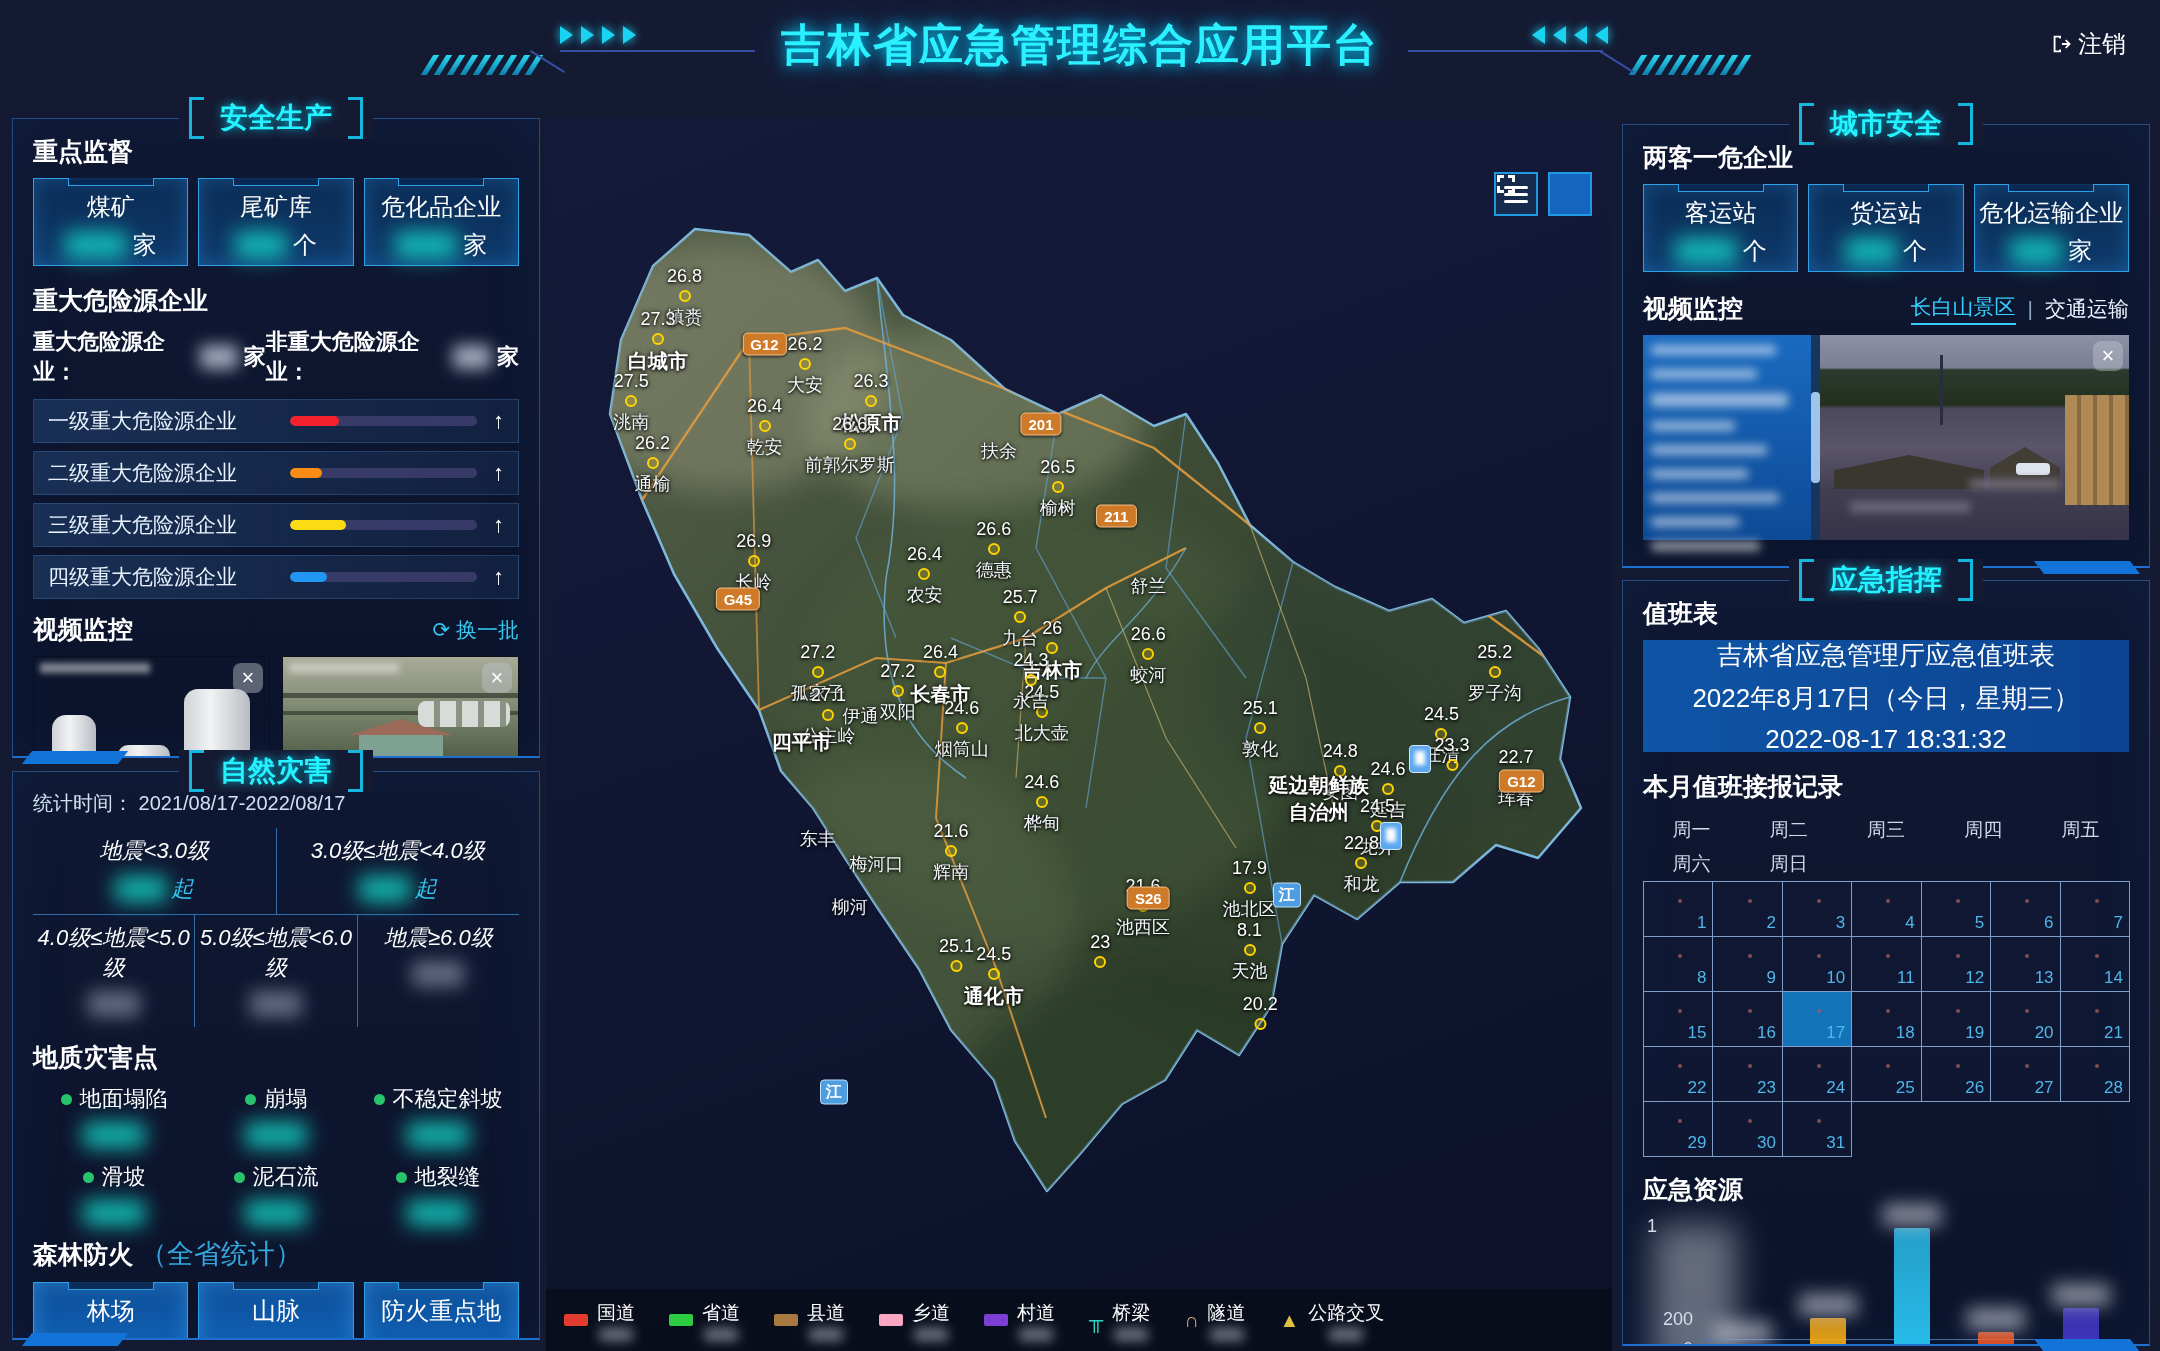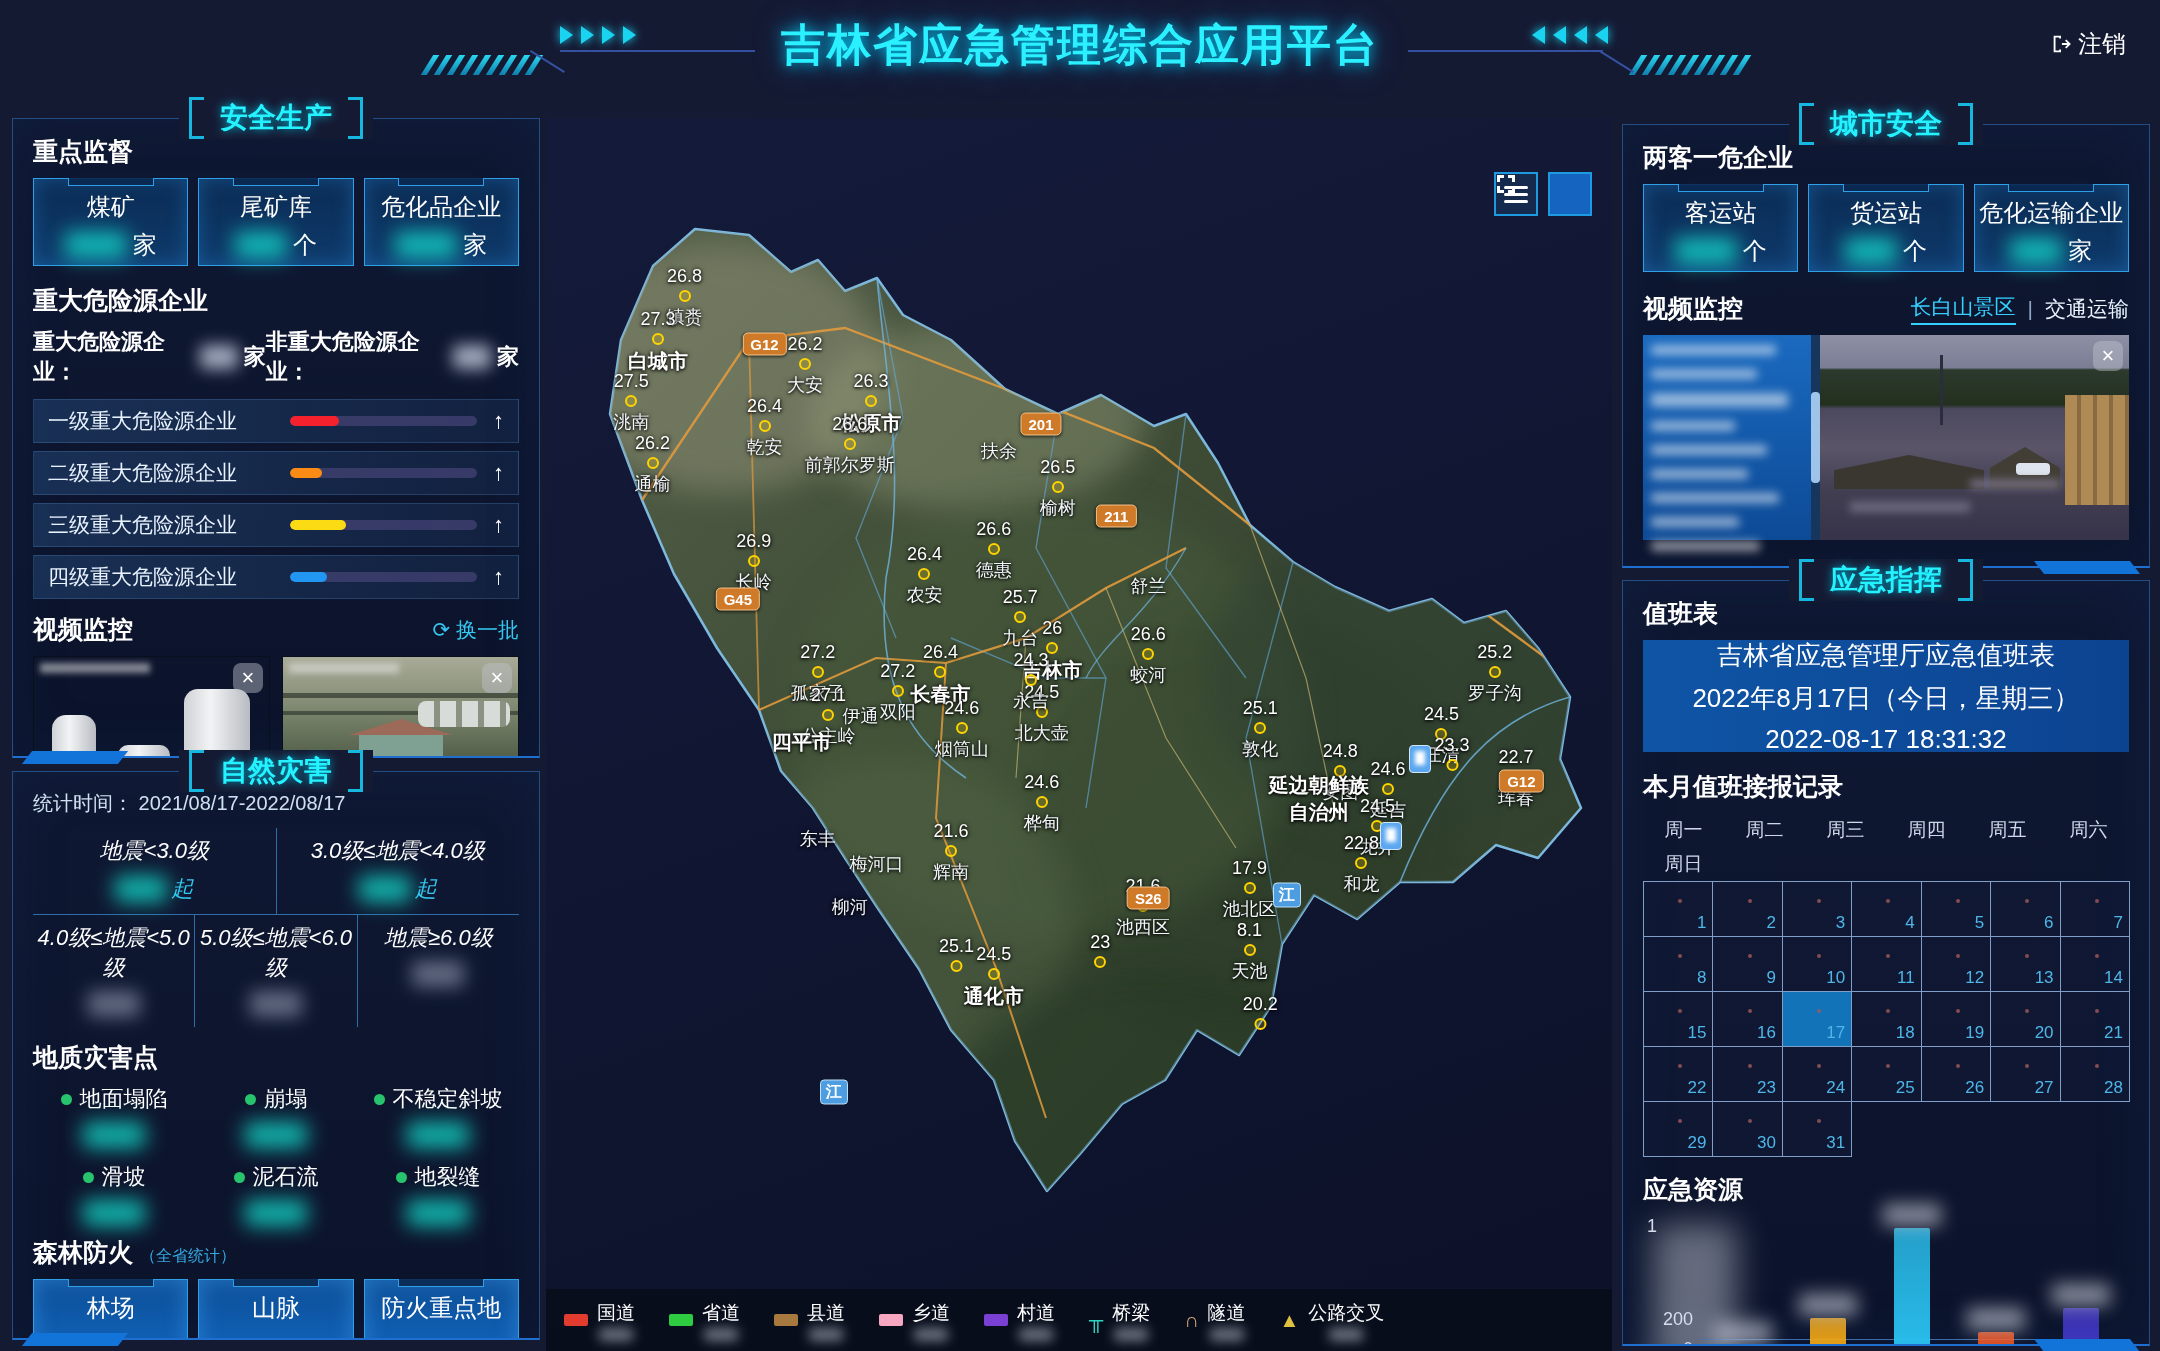--- a/index.html
+++ b/index.html
@@ -48,21 +48,21 @@
   .bk.l{border-right:none;}
   .bk.r{border-left:none;}
   .panel-title{color:#24f3ff;font-size:28px;font-weight:bold;padding:0 16px;
     text-shadow:0 0 10px rgba(0,220,255,.85);}
   .deco{position:absolute;bottom:-8px;width:96px;height:13px;background:#1273d8;
     transform:skewX(-38deg);}
   .deco.bl{left:14px;}
   .deco.br{right:14px;transform:skewX(38deg);}
   .p-inner{position:absolute;inset:0;padding:16px 20px;box-sizing:border-box;overflow:hidden;}
   .sec-h{font-size:25px;font-weight:bold;color:#fff;margin:0 0 10px 0;}
-  .sec-sub{font-size:16px;color:#35a8e0;font-weight:normal;}
+  .sec-sub{font-size:27px;color:#35a8e0;font-weight:normal;}
   
   .cards{display:flex;gap:10px;}
   .stat-card{flex:1;height:86px;border:1px solid #2fa0e8;position:relative;text-align:center;
     background:linear-gradient(180deg,#0b2c55,#0e3a6b);
     box-shadow:inset 0 0 20px rgba(45,150,235,.35);}
   .stat-card::before{content:"";position:absolute;top:-1px;left:22%;right:22%;height:7px;
     border:1px solid #2fa0e8;border-top:none;background:rgba(10,40,80,.9);}
   .stat-label{font-size:24px;color:#fff;margin-top:12px;}
   .stat-vrow{display:flex;justify-content:center;align-items:center;gap:6px;margin-top:6px;}
   .stat-unit{font-size:24px;color:#fff;}
@@ -126,21 +126,21 @@
   .cam-list div{height:10px;background:rgba(255,255,255,.55);filter:blur(5px);
     border-radius:3px;margin-bottom:14px;}
   .cam-scroll{width:9px;background:#16365e;position:relative;}
   .cam-thumb{position:absolute;top:28%;left:0;width:9px;height:44%;background:#9fc4ea;border-radius:4px;}
   .cam-view{flex:1;position:relative;background:#000;overflow:hidden;}
   
   .duty-card{margin-top:8px;height:112px;background:linear-gradient(90deg,#0f55a6,#0c4390);
     display:flex;flex-direction:column;justify-content:center;align-items:center;gap:8px;}
   .duty-card div{font-size:26px;color:#fff;}
   
-  .cal-head{display:grid;grid-template-columns:repeat(6,1fr);margin-top:8px;}
+  .cal-head{display:grid;grid-template-columns:repeat(5,1fr);margin-top:8px;}
   .cal-head span{text-align:center;font-size:19px;color:#cfd8ea;padding:4px 0;}
   .cal-grid{display:grid;grid-template-columns:repeat(7,1fr);border-left:1px solid #7f9fc9;border-top:1px solid #7f9fc9;width:100%;}
   .cal-cell{height:54px;border-right:1px solid #7f9fc9;border-bottom:1px solid #7f9fc9;
     position:relative;background:rgba(20,30,60,.35);cursor:pointer;}
   .cal-cell .num{position:absolute;right:6px;bottom:3px;font-size:17px;color:#4fb6e8;}
   .cal-cell .dot{position:absolute;left:50%;top:32%;width:4px;height:4px;border-radius:50%;
     background:#a05a5a;opacity:.8;}
   .cal-cell.hl{background:#1273b8;}
   .cal-cell.empty{border:none;background:none;cursor:default;}
   

